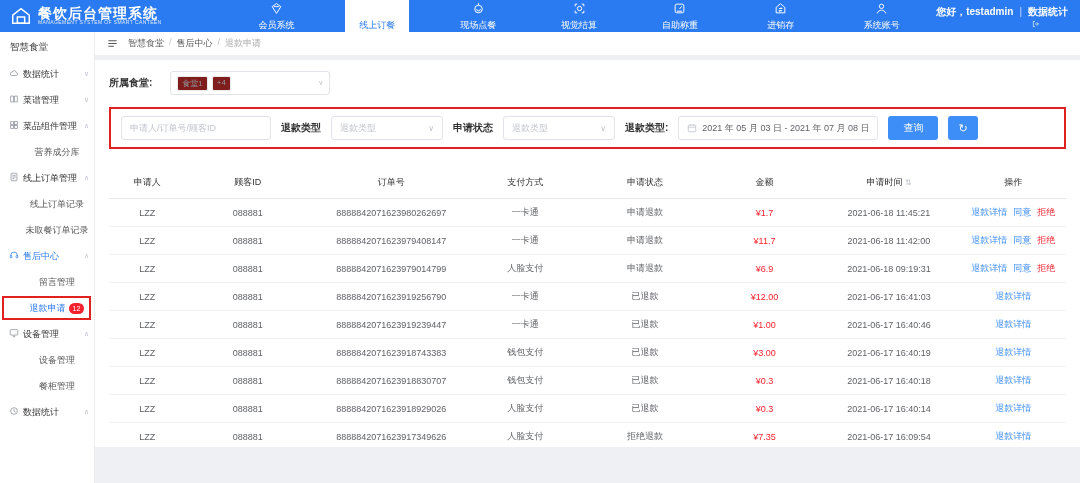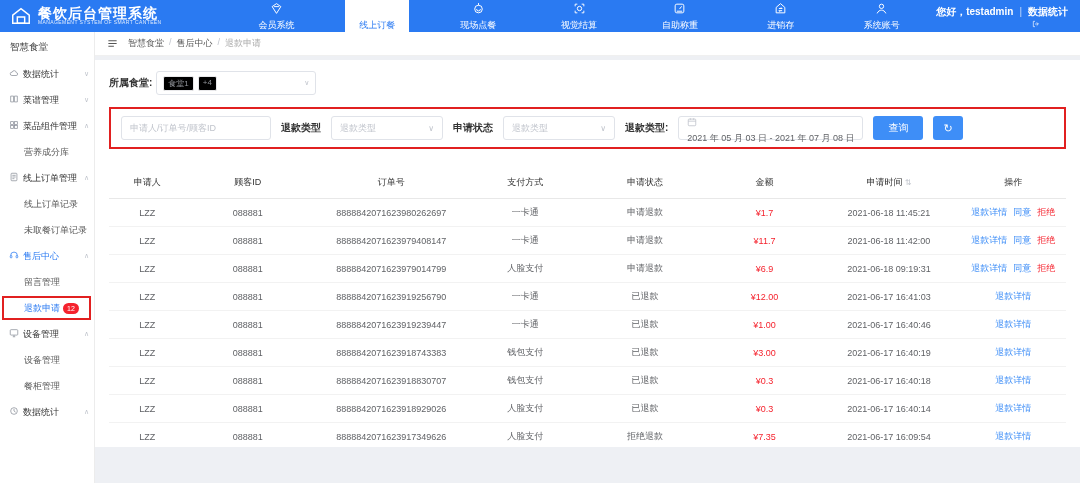--- a/index.html
+++ b/index.html
@@ -27,56 +27,56 @@
   
   .sidebar { position:absolute; left:0; top:32px; bottom:0; width:95px; background:#fff;
     border-right:1px solid #ececec; font-size:9px; color:#333; }
   .side-title { padding:9px 10px 7px; font-size:9.5px; color:#333; }
   .side-group { display:flex; align-items:center; gap:4px; padding:0 5px 0 9px; height:26px;
     cursor:pointer; color:#333; }
   .side-group svg { width:10px; height:10px; color:#8a8f99; flex:0 0 auto; }
   .side-group.active, .side-group.active svg { color:var(--accent); }
   .chev { margin-left:auto; font-size:7px; color:#c0c4cc; }
   .side-child { position:relative; display:flex; align-items:center; padding:0 4px 0 24px;
-    height:26px; color:#595959; cursor:pointer; }
+    height:26px; color:#595959; cursor:pointer;justify-content:center; }
   .side-child.active { color:var(--accent); }
   .badge { background:var(--red); color:#fff; font-size:7px; line-height:11px; padding:0 4px;
     border-radius:6px; margin-left:3px; }
   .annot-box { position:absolute; left:2px; right:3px; top:1px; bottom:1px;
     border:2px solid var(--annot); pointer-events:none; }
 
   
   .main { margin-left:95px; height:451px; display:flex; flex-direction:column; }
   .breadcrumb-bar { background:#fff; height:24px; display:flex; align-items:center; gap:10px;
     padding:0 12px; font-size:9px; border-bottom:1px solid #f0f0f0; }
   .hamburger svg { width:11px; height:11px; color:#555; display:block; }
   .crumbs { display:flex; gap:5px; color:#555; }
   .crumb-sep { color:#c0c4cc; }
   .crumbs .crumb:last-child { color:#aaa; }
   .content { background:#fff; margin-top:4px; height:387px; padding:8px 14px; overflow:hidden; }
 
-  .canteen-row { display:flex; align-items:center; gap:4px; font-size:10px; font-weight:bold;
+  .canteen-row { display:flex; align-items:center; gap:18px; font-size:10px; font-weight:bold;
     color:#333; margin:3px 0 12px; }
   .canteen-select { width:160px; height:24px; border:1px solid #e0e3e9; border-radius:3px;
     display:flex; align-items:center; gap:4px; padding:0 6px; font-weight:normal; cursor:pointer; }
-  .tag { background:#000000; border:1px solid #e9e9eb; color:#909399; font-size:8px;
+  .tag { background:#7f1d1d; border:1px solid #e9e9eb; color:#909399; font-size:8px;
     padding:1px 4px; border-radius:2px; }
 
   .filter-row { position:relative; display:flex; align-items:center; gap:10px;
     padding:7px 10px; border:2px solid var(--annot); margin-bottom:18px; }
   .text-input { width:150px; height:24px; border:1px solid #e0e3e9; border-radius:3px;
     padding:0 8px; font-size:9px; color:#333; outline:none;
     font-family:"Liberation Sans",sans-serif; }
   .text-input::placeholder { color:#c0c4cc; }
   .flabel { font-size:10px; font-weight:bold; color:#333; white-space:nowrap; }
   .select { width:112px; height:24px; border:1px solid #e0e3e9; border-radius:3px; display:flex;
     align-items:center; padding:0 8px; font-size:9px; color:#c0c4cc; cursor:pointer; }
   .select .chev { font-size:8px; }
   .date-box { height:24px; border:1px solid #e0e3e9; border-radius:3px; display:flex;
-    gap:5px; padding:0 8px; font-size:9px; color:#606266; cursor:pointer;flex-direction:column; }
+    align-items:center; gap:5px; padding:0 8px; font-size:9px; color:#606266; cursor:pointer; }
   .cal-ic svg { width:10px; height:10px; color:#c0c4cc; display:block; }
   .btn { height:24px; background:var(--link); color:#fff; border:none; border-radius:3px;
     font-size:10px; padding:0 15px; cursor:pointer; font-family:"Liberation Sans",sans-serif; }
   .btn.icon-btn { padding:0 10px; font-size:11px; }
 
   table { width:100%; border-collapse:collapse; font-size:9px; text-align:center; table-layout:fixed; }
   thead th { font-weight:normal; color:#333; padding:9px 2px; border-bottom:1px solid #e8e8e8;
     white-space:nowrap; }
   tbody td { padding:7px 2px; border-bottom:1px solid #f2f2f2; color:#606266; white-space:nowrap;
     overflow:hidden; }

